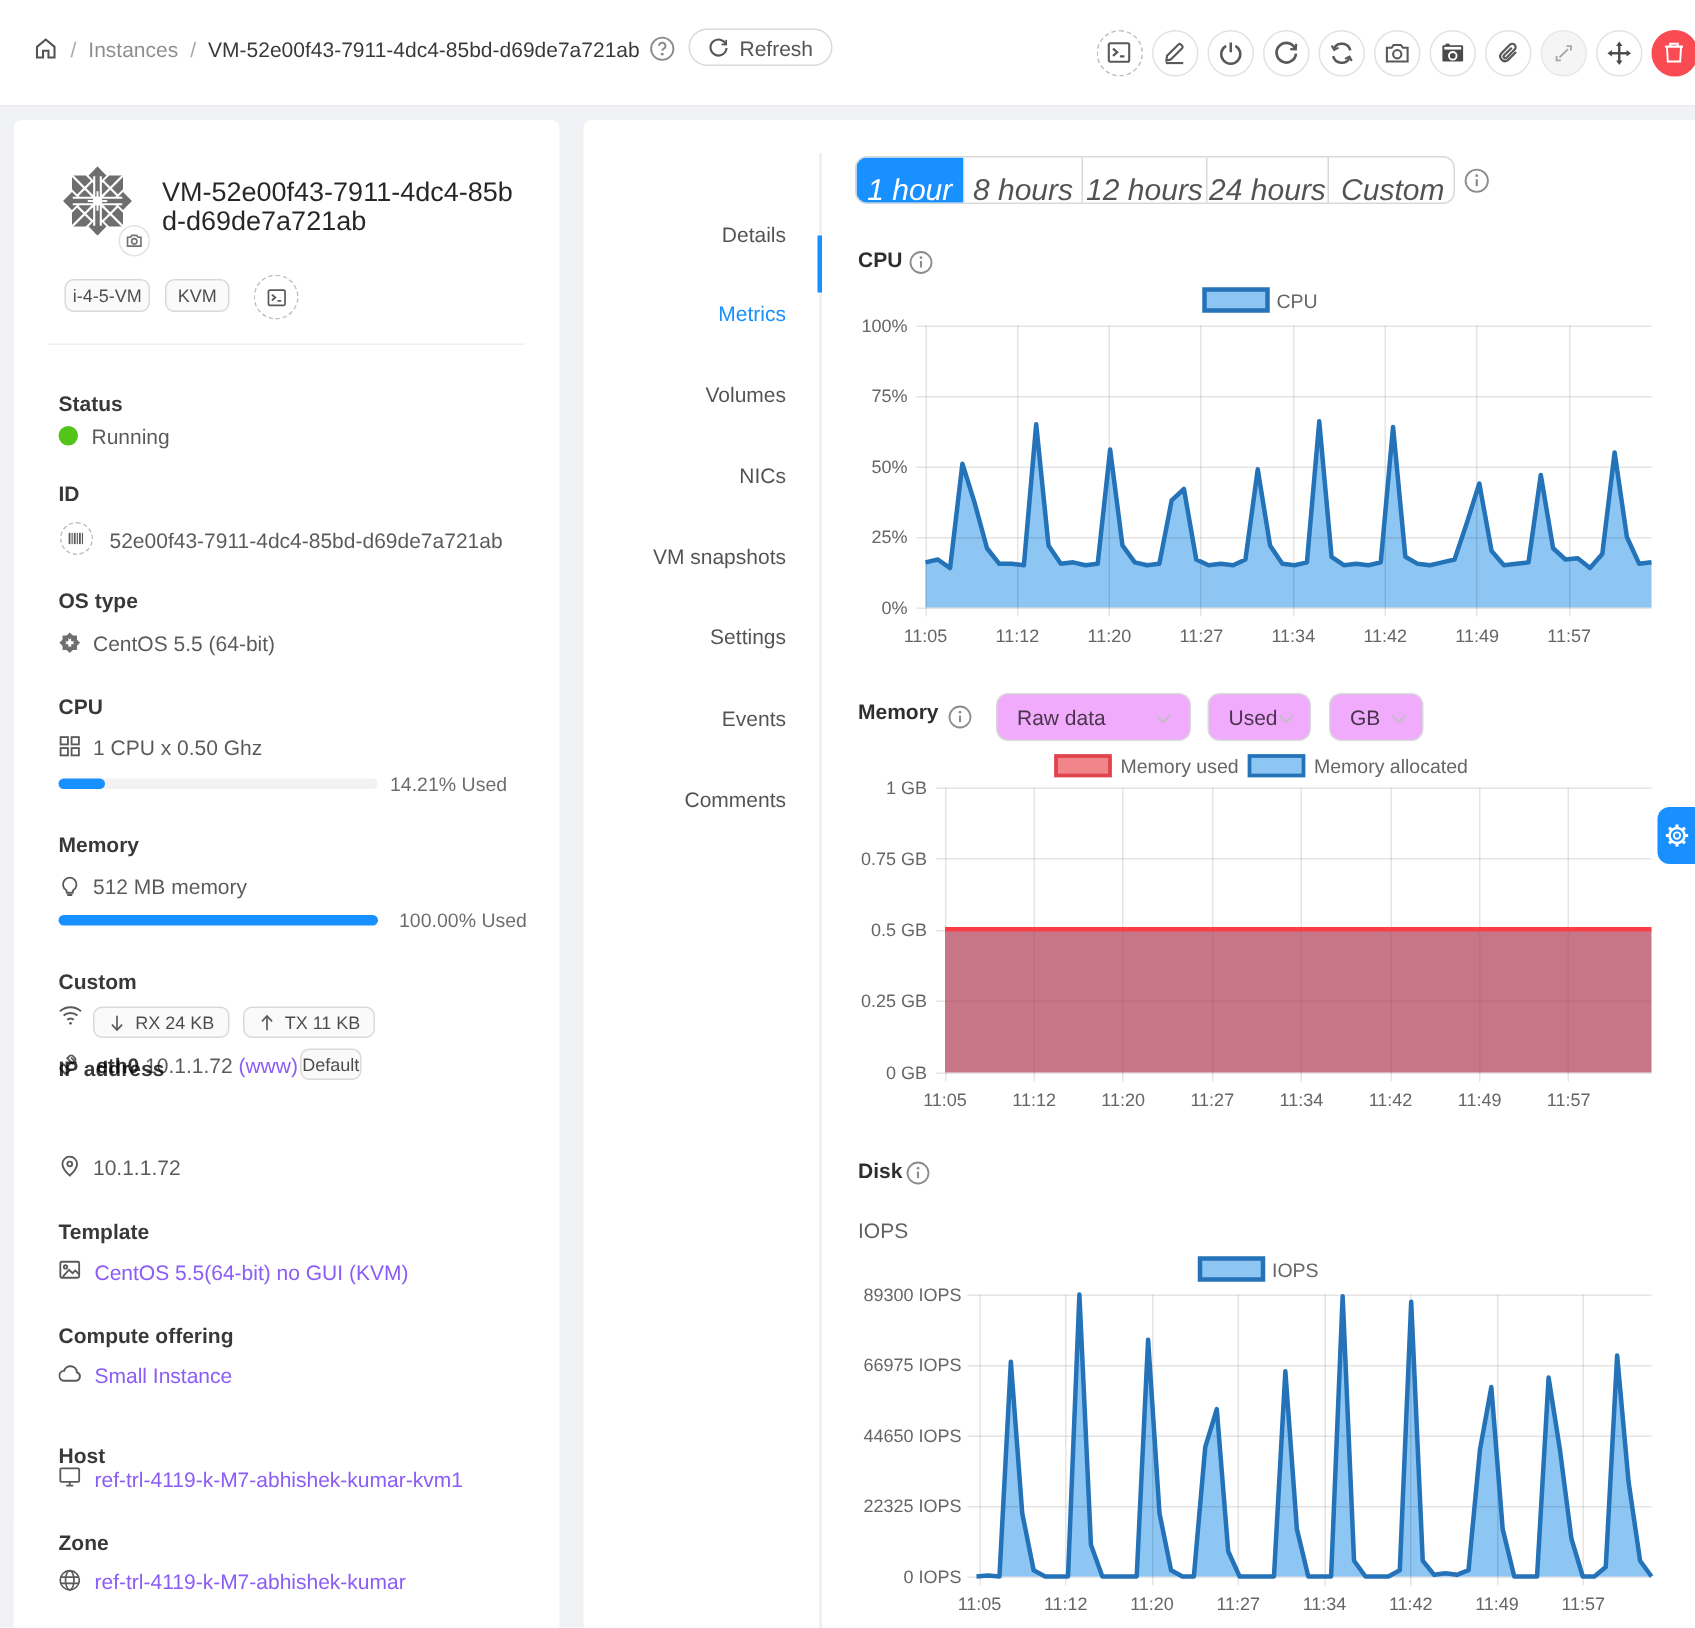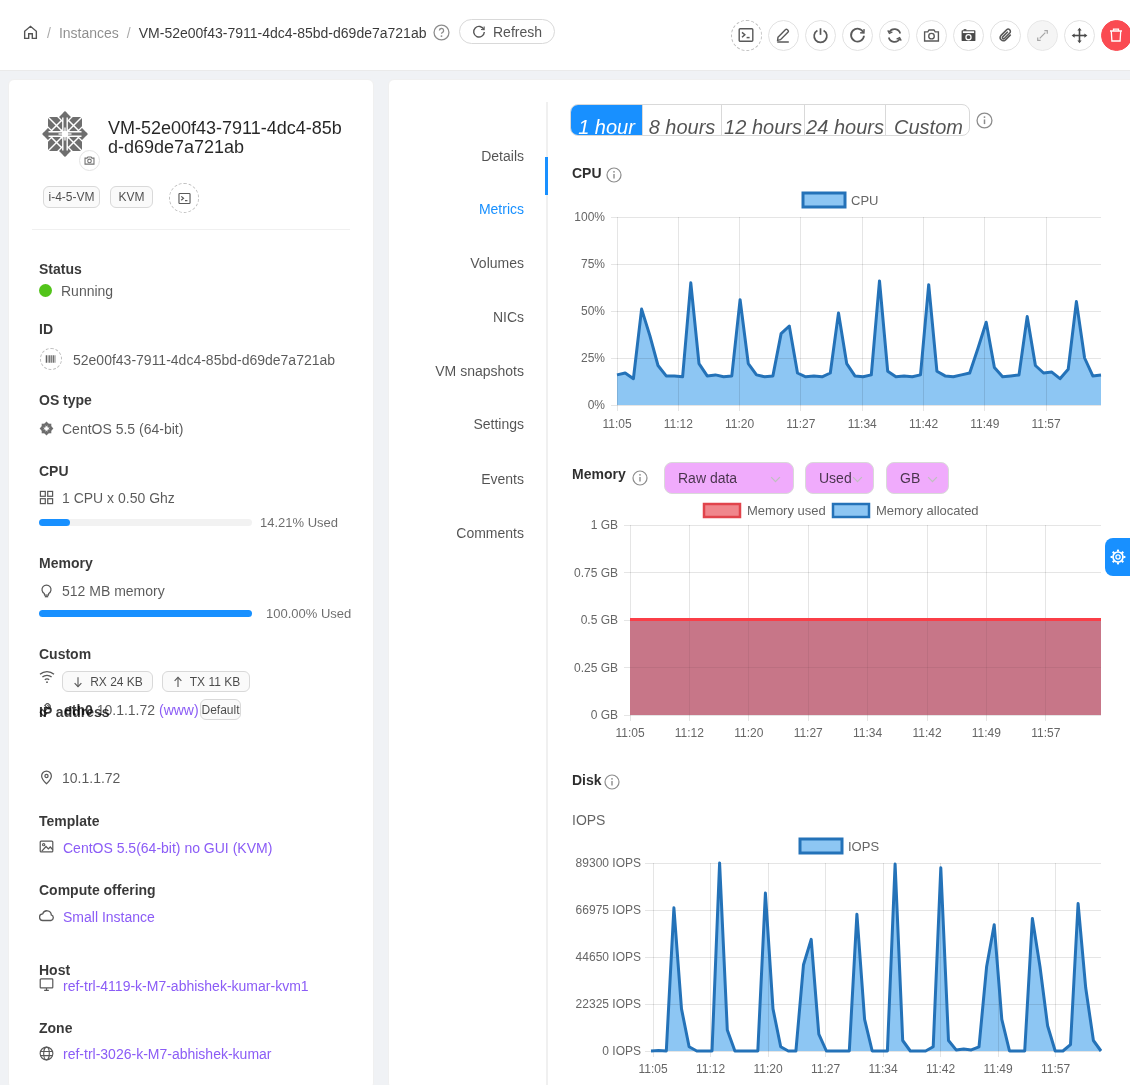--- a/index.html
+++ b/index.html
@@ -302,21 +302,21 @@
     <path d="M5.5 14.3 h5 M8 11.8 v2.3"></path>
   </svg>
 <div class="val lnk" style="left:63px;top:978px">ref-trl-4119-k-M7-abhishek-kumar-kvm1</div>
 
 <div class="lbl" style="left:39px;top:1020px">Zone</div>
 <svg class="abs" style="left:39px;top:1046px" width="15" height="15" viewBox="0 0 16 16" fill="none" stroke="#595959" stroke-width="1.2">
     <circle cx="8" cy="8" r="6.8"></circle>
     <ellipse cx="8" cy="8" rx="3" ry="6.8"></ellipse>
     <path d="M1.4 5.8 h13.2 M1.4 10.2 h13.2"></path>
   </svg>
-<div class="val lnk" style="left:63px;top:1046px">ref-trl-3026-k-M7-abhishek-kumar</div>
+<div class="val lnk" style="left:63px;top:1046px">ref-trl-4119-k-M7-abhishek-kumar</div>
 
 <div class="card" style="left:388px;top:79px;width:760px;height:1010px"></div>
 
 <div class="abs" style="left:546px;top:102px;width:2px;height:987px;background:#f0f0f0"></div>
 <div class="abs" style="left:545px;top:157px;width:3px;height:38px;background:#1890ff"></div>
 <div class="tab" style="top:116px">Details</div>
 <div class="tab" style="top:169px;color:#1890ff">Metrics</div>
 <div class="tab" style="top:223px">Volumes</div>
 <div class="tab" style="top:277px">NICs</div>
 <div class="tab" style="top:331px">VM snapshots</div>

